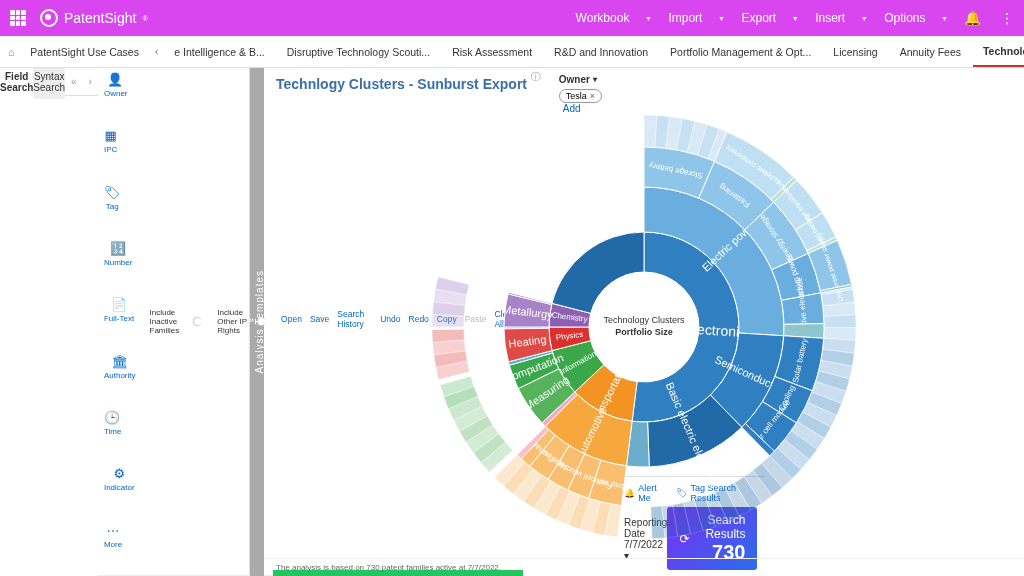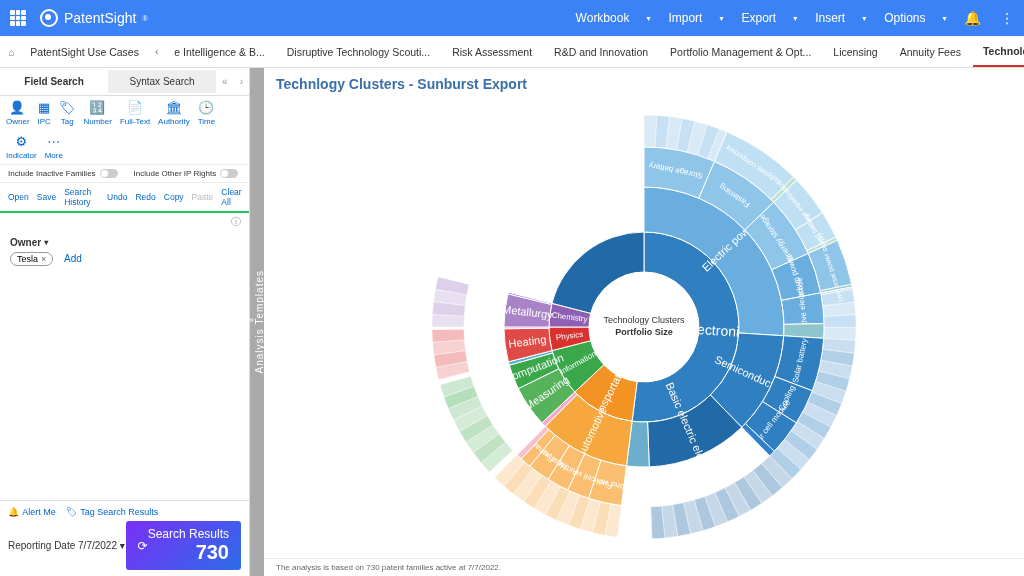--- a/index.html
+++ b/index.html
@@ -1,47 +1,47 @@
 <!DOCTYPE html>
 <html><head>
 <meta charset="utf-8">
 <style>
 *{margin:0;padding:0;box-sizing:border-box;font-family:Arial,sans-serif}
 body{background:#f5f5f5;width:1024px;height:576px;overflow:hidden}
 .app{width:100%;height:100%;display:flex;flex-direction:column;background:#fff}
-.topbar{height:36px;background:#3b82f6;color:#fff;display:flex;align-items:center;padding:0 10px;font-size:12px}
+.topbar{height:36px;background:#d946ef;color:#fff;display:flex;align-items:center;padding:0 10px;font-size:12px}
 .apps-icon{width:16px;height:16px;display:grid;grid-template-columns:repeat(3,1fr);grid-template-rows:repeat(3,1fr);gap:1px;margin-right:14px;cursor:pointer}
 .apps-icon div{background:#fff;border-radius:1px}
 .logo{display:flex;align-items:center;gap:6px;font-weight:500;font-size:14px}
 .logo-circle{width:18px;height:18px;border:2px solid #fff;border-radius:50%;position:relative}
 .logo-circle::after{content:"";position:absolute;width:6px;height:6px;background:#fff;border-radius:50%;left:3px;top:3px}
 .top-menus{margin-left:auto;display:flex;gap:18px;align-items:center}
 .top-menu-item{cursor:pointer;display:flex;align-items:center;gap:17px}
 .chev-down{font-size:8px}
 .bell-icon,.kebab-icon{cursor:pointer;font-size:14px}
 .tabbar{height:32px;border-bottom:1px solid #ddd;display:flex;align-items:center;padding:0 8px;font-size:10.5px;gap:2px}
 .tab-nav-btn{padding:0 4px;color:#666;cursor:pointer;font-size:10px}
 .tab{padding:0 10px;height:100%;display:flex;align-items:center;color:#333;cursor:pointer;white-space:nowrap}
 .tab.active{border-bottom:2px solid #d32f2f;font-weight:600}
 .tab-home{color:#888;margin-right:4px}
 .content{flex:1;display:flex;overflow:hidden}
-.sidebar{width:250px;border-right:1px solid #ddd;display:flex;flex-direction:column;font-size:10px}
+.sidebar{width:250px;border-right:1px solid #ddd;display:flex;flex-direction:row;font-size:10px}
 .search-tabs{display:flex;border-bottom:1px solid #ddd;height:28px;align-items:center}
 .stab{flex:1;text-align:center;padding:6px 0;cursor:pointer;color:#333}
 .stab.active{background:#fff;font-weight:600}
 .stab:not(.active){background:#eee}
 .stab-nav{padding:0 6px;color:#999;cursor:pointer}
 .toolbar{display:flex;padding:4px 6px;gap:8px;border-bottom:1px solid #eee;flex-wrap:wrap}
 .tbi{display:flex;flex-direction:column;align-items:center;gap:2px;color:#0066cc;cursor:pointer;font-size:8px}
 .tbi-icon{font-size:13px}
 .toggles{display:flex;padding:4px 8px;gap:16px;border-bottom:1px solid #eee;font-size:8px;color:#333}
 .toggle{display:flex;align-items:center;gap:4px}
 .toggle-sw{width:18px;height:9px;background:#ccc;border-radius:5px;position:relative;cursor:pointer}
 .toggle-sw::after{content:"";position:absolute;width:7px;height:7px;background:#fff;border-radius:50%;top:1px;left:1px}
-.actions{display:flex;padding:4px 8px;gap:8px;border-bottom:2px solid #22c55e;font-size:8.5px;align-items:center}
+.actions{display:flex;padding:4px 8px;gap:8px;border-bottom:6px solid #22c55e;font-size:8.5px;align-items:center}
 .actions a{color:#0066cc;cursor:pointer}
 .actions .sep{flex:1}
 .actions .dis{color:#bbb}
 .info-row{display:flex;justify-content:flex-end;padding:2px 8px;color:#999}
 .owner-section{padding:6px 10px;font-size:10px}
 .owner-head{font-weight:600;color:#333;margin-bottom:4px;display:flex;align-items:center;gap:3px}
 .chip{display:inline-flex;align-items:center;border:1px solid #999;border-radius:10px;padding:1px 6px;font-size:9px;gap:3px;margin-right:4px}
 .chip-x{color:#666;cursor:pointer}
 .add-link{color:#0066cc;cursor:pointer;margin-left:4px}
 .sidebar-footer{margin-top:auto;border-top:1px solid #ddd;padding:6px 8px}

